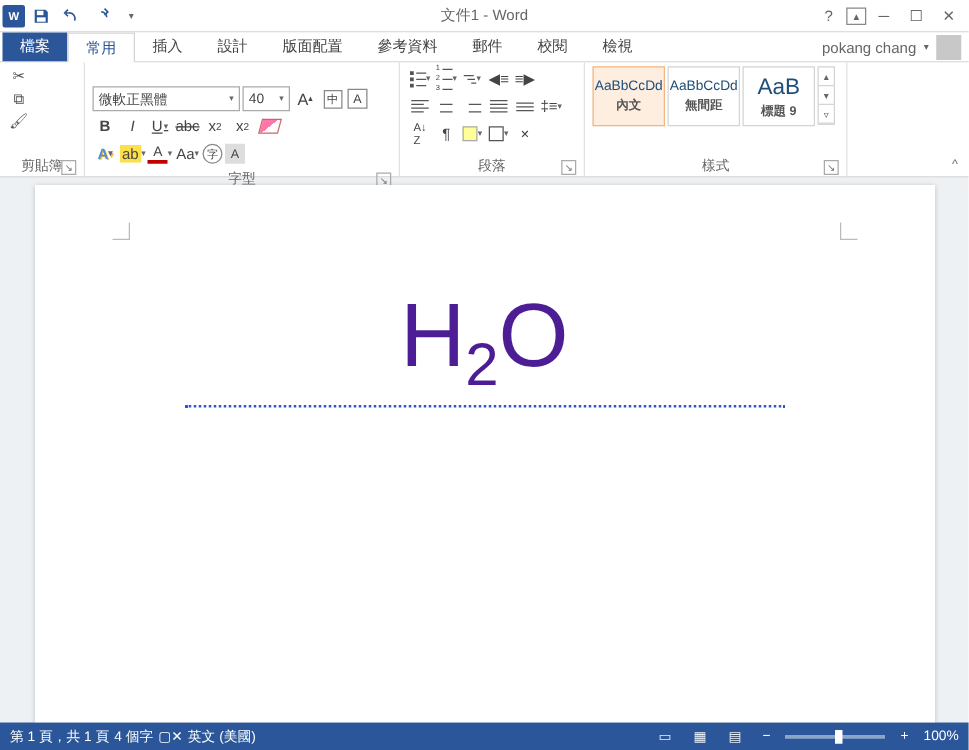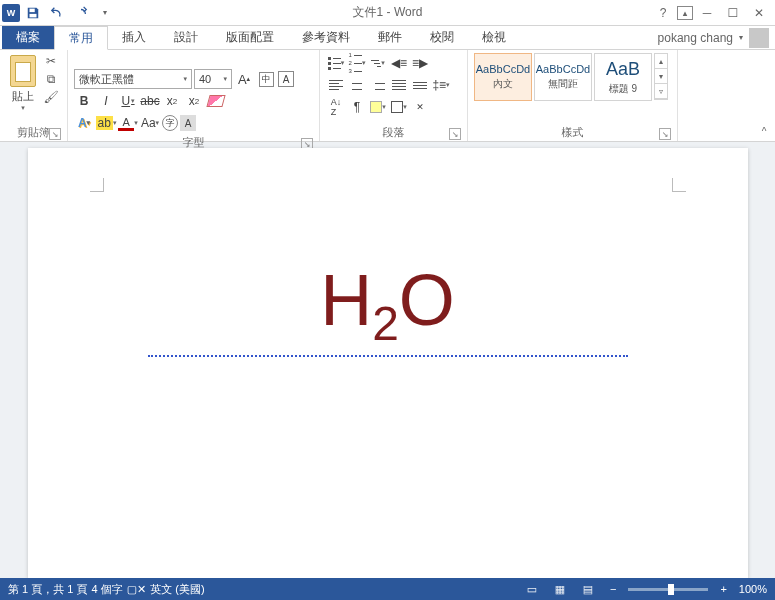--- a/index.html
+++ b/index.html
@@ -58,38 +58,38 @@
 .list-icon .dot { width: 3px; height: 3px; background: #555; }
 .list-icon .line { width: 8px; height: 1px; background: #555; }
 .align-icon { display: flex; flex-direction: column; gap: 2px; width: 14px; }
 .align-icon span { height: 1px; background: #555; }
 
 .styles-body { display: flex; gap: 2px; align-items: flex-start; }
 .style-item { width: 58px; height: 48px; border: 1px solid #d4d4d4; display: flex; flex-direction: column; align-items: center; justify-content: center; cursor: pointer; }
 .style-item.active { border-color: #f0b784; background: #fdeee0; }
 .style-preview { font-size: 11px; color: #1e4e79; }
 .style-preview.big { font-size: 18px; color: #1e4e79; }
-.style-name { font-size: 10px; color: #555; margin-top: 2px; }
+.style-name { font-size: 10px; color: #555; margin-top: 2px; font-weight: bold; }
 .style-scroll { width: 14px; display: flex; flex-direction: column; border: 1px solid #d4d4d4; }
 .style-scroll div { height: 15px; display: flex; align-items: center; justify-content: center; border-bottom: 1px solid #d4d4d4; font-size: 8px; color: #666; cursor: pointer; }
 
 .edit-body { display: flex; flex-direction: column; align-items: center; gap: 2px; padding-top: 4px; }
 .find-icon { width: 18px; height: 18px; border: 2px solid #5b8ec8; border-radius: 50%; position: relative; }
 .find-icon::after { content: ""; position: absolute; width: 8px; height: 2px; background: #5b8ec8; bottom: -3px; right: -5px; transform: rotate(45deg); }
 
 .collapse-ribbon { position: absolute; right: 4px; bottom: 3px; width: 14px; height: 14px; color: #666; cursor: pointer; font-size: 10px; display: flex; align-items: center; justify-content: center; }
 
 
 .doc-area { height: 436px; background: #eef1f4; overflow: hidden; display: flex; justify-content: center; }
 .page { width: 720px; background: #fff; box-shadow: 0 1px 4px rgba(0,0,0,0.2); margin-top: 6px; padding: 40px 40px; position: relative; }
 .margin-mark { position: absolute; width: 14px; height: 14px; border: 1px solid #bbb; }
 .mm-tl { top: 30px; left: 62px; border-right: none; border-bottom: none; transform: rotate(180deg); }
 .mm-tr { top: 30px; right: 62px; border-left: none; border-bottom: none; transform: rotate(180deg); }
 .doc-line1 { display: flex; align-items: baseline; gap: 60px; justify-content: center; margin-top: 40px; }
-.h2o { font-size: 72px; color: #7f1d1d; font-family: "Calibri Light", sans-serif; margin-top: 31px; }
+.h2o { font-size: 72px; color: #4c1d95; font-family: "Calibri Light", sans-serif; }
 .h2o sub { font-size: 48px; }
 .exp { font-size: 72px; color: #ed7d31; font-family: "Calibri Light", sans-serif; }
 .exp sup { font-size: 48px; }
 .para-mark { font-size: 16px; color: #bbb; margin-left: 6px; }
 .underline-wave { border-bottom: 2px dotted #3355cc; width: 480px; margin: 4px auto 0; }
 .doc-line2 { text-align: center; margin-top: 60px; font-size: 64px; color: #548235; font-family: "Calibri Light", sans-serif; }
 .doc-line2 sub { font-size: 42px; }
 
 
 .statusbar { height: 22px; background: #2b579a; color: #fff; display: flex; align-items: center; font-size: 11px; padding: 0 8px; gap: 14px; }
@@ -152,25 +152,20 @@
     <span>pokang chang</span>
     <span style="font-size:8px">▾</span>
     <div class="avatar"></div>
   </div>
 </div>
 
 <div class="ribbon">
 
   <div class="rgroup" style="width:68px">
     <div class="clipboard-body">
-      <div class="paste-btn">
-        <div class="paste-icon"></div>
-        <div class="paste-label">貼上</div>
-        <div style="font-size:7px;color:#666">▾</div>
-      </div>
       <div class="clip-side">
         <div class="mini-btn">✂</div>
         <div class="mini-btn">⧉</div>
         <div class="mini-btn">🖌</div>
       </div>
     </div>
     <div class="rgroup-label"><span>剪貼簿</span><span class="rgroup-launcher">↘</span></div>
   </div>
 
   <div class="rgroup" style="width:252px">

